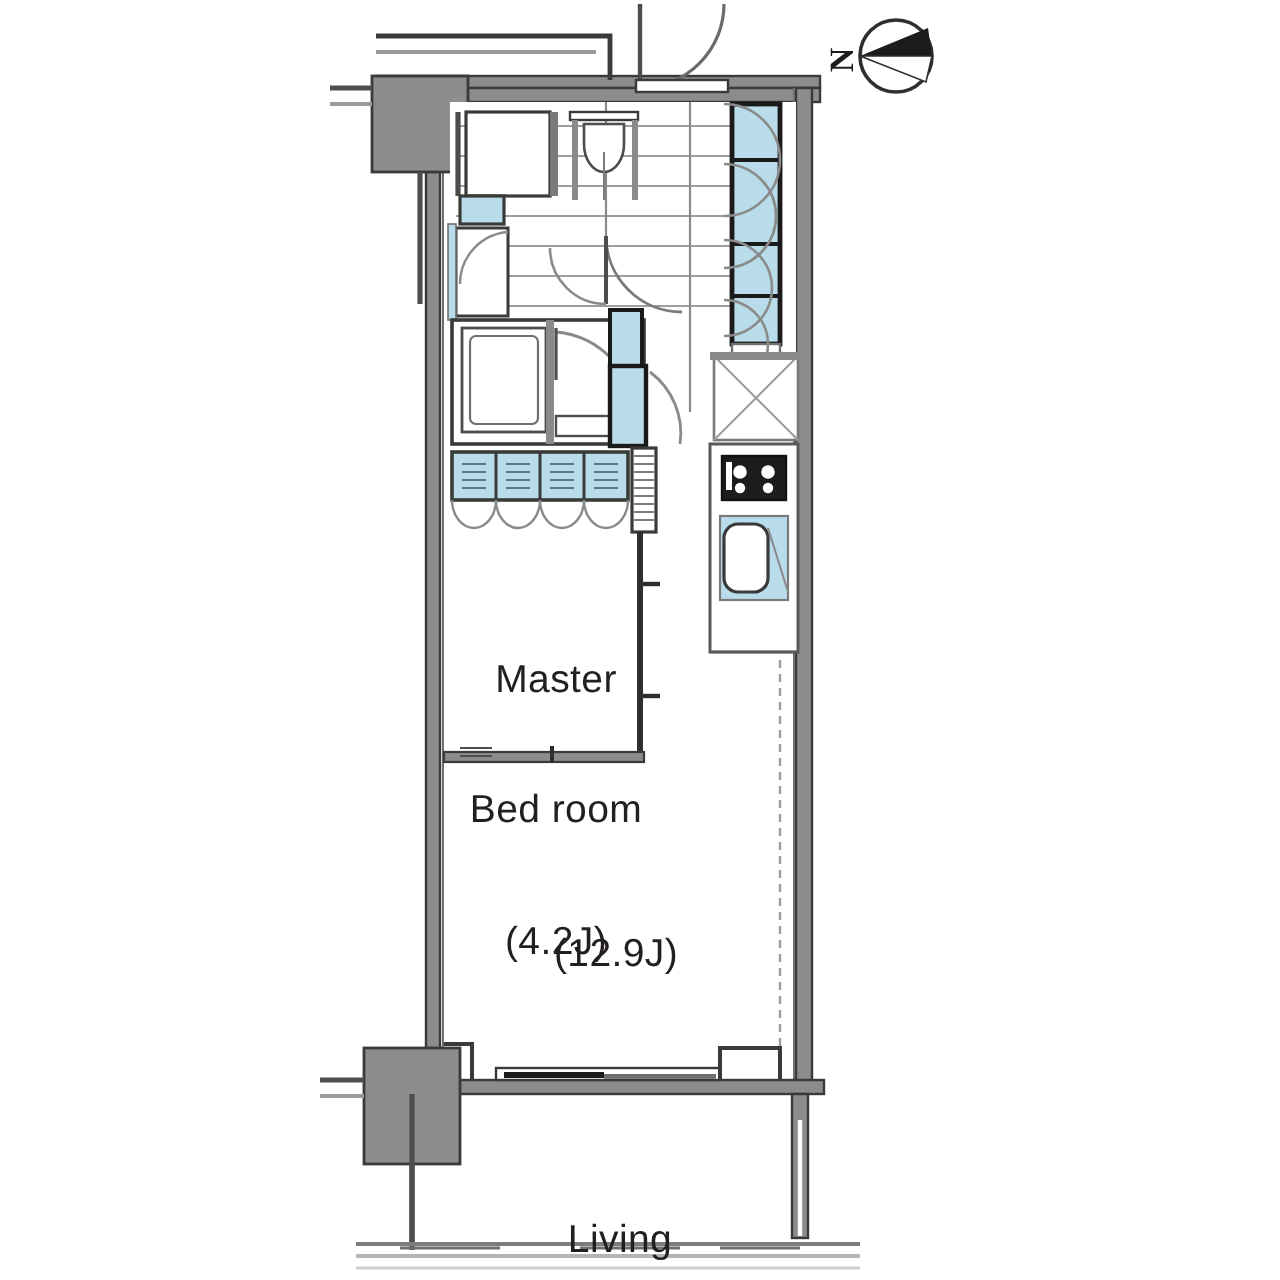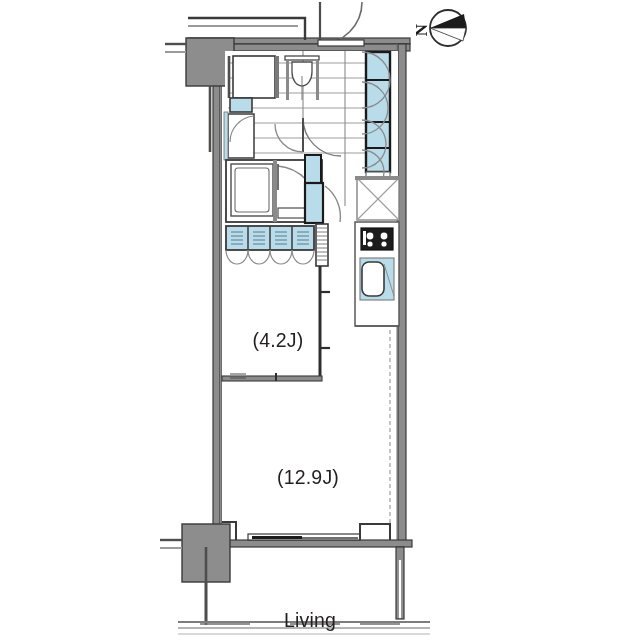--- a/index.html
+++ b/index.html
@@ -309,20 +309,22 @@
       <path d="M430 28 L466 28 L463 41 Z" fill="#ffffff" stroke="#2e2e2e" stroke-width="0.8"></path>
 
       <g transform="translate(421,30) rotate(-90)">
         <text x="0" y="0" font-family="Liberation Serif, serif" font-size="17" font-weight="bold" fill="#1c1c1c" text-anchor="middle" dominant-baseline="central">N</text>
       </g>
     </g>
 
   </svg>
 
   <div class="room-label" id="label-master">
+    <span class="lbl-line">Master</span>
+    <span class="lbl-line">Bed room</span>
     <span class="lbl-line">(4.2J)</span>
   </div>
 
   <div class="room-label" id="label-ldk">
     <span class="lbl-line">(12.9J)</span>
   </div>
 
   <div class="room-label" id="label-balcony">
     <span class="lbl-line">Living</span>
   </div>

